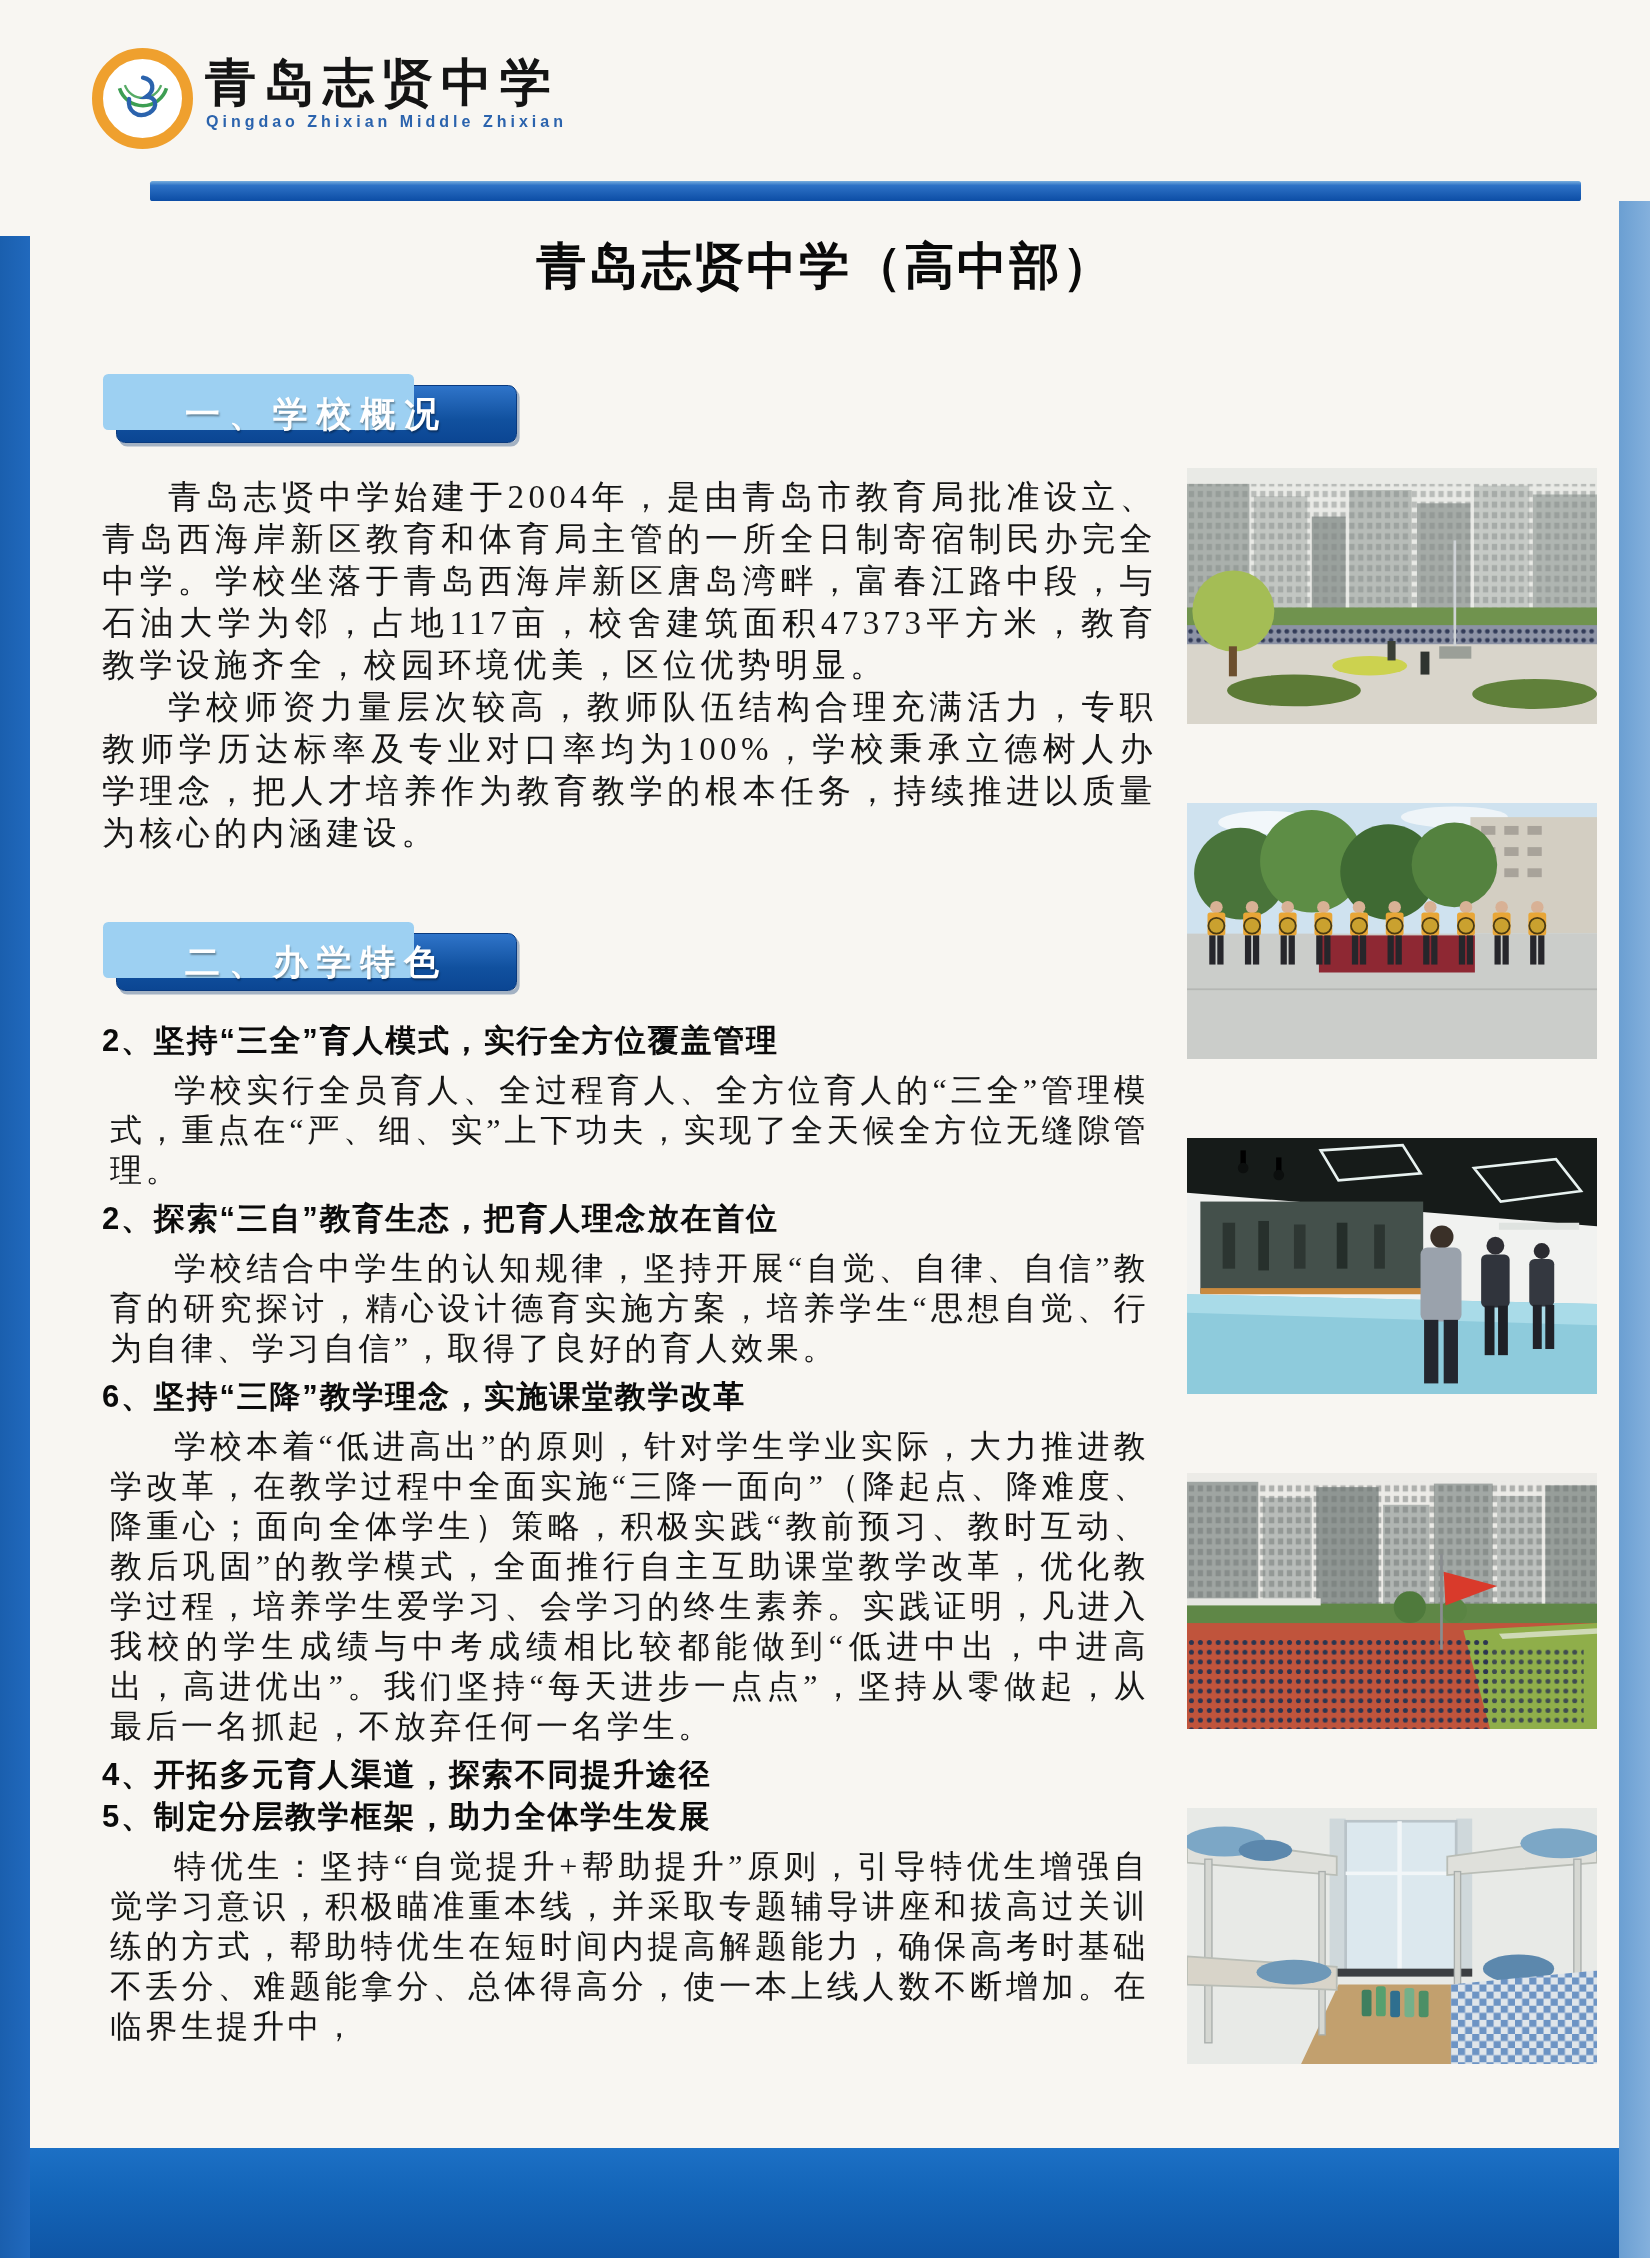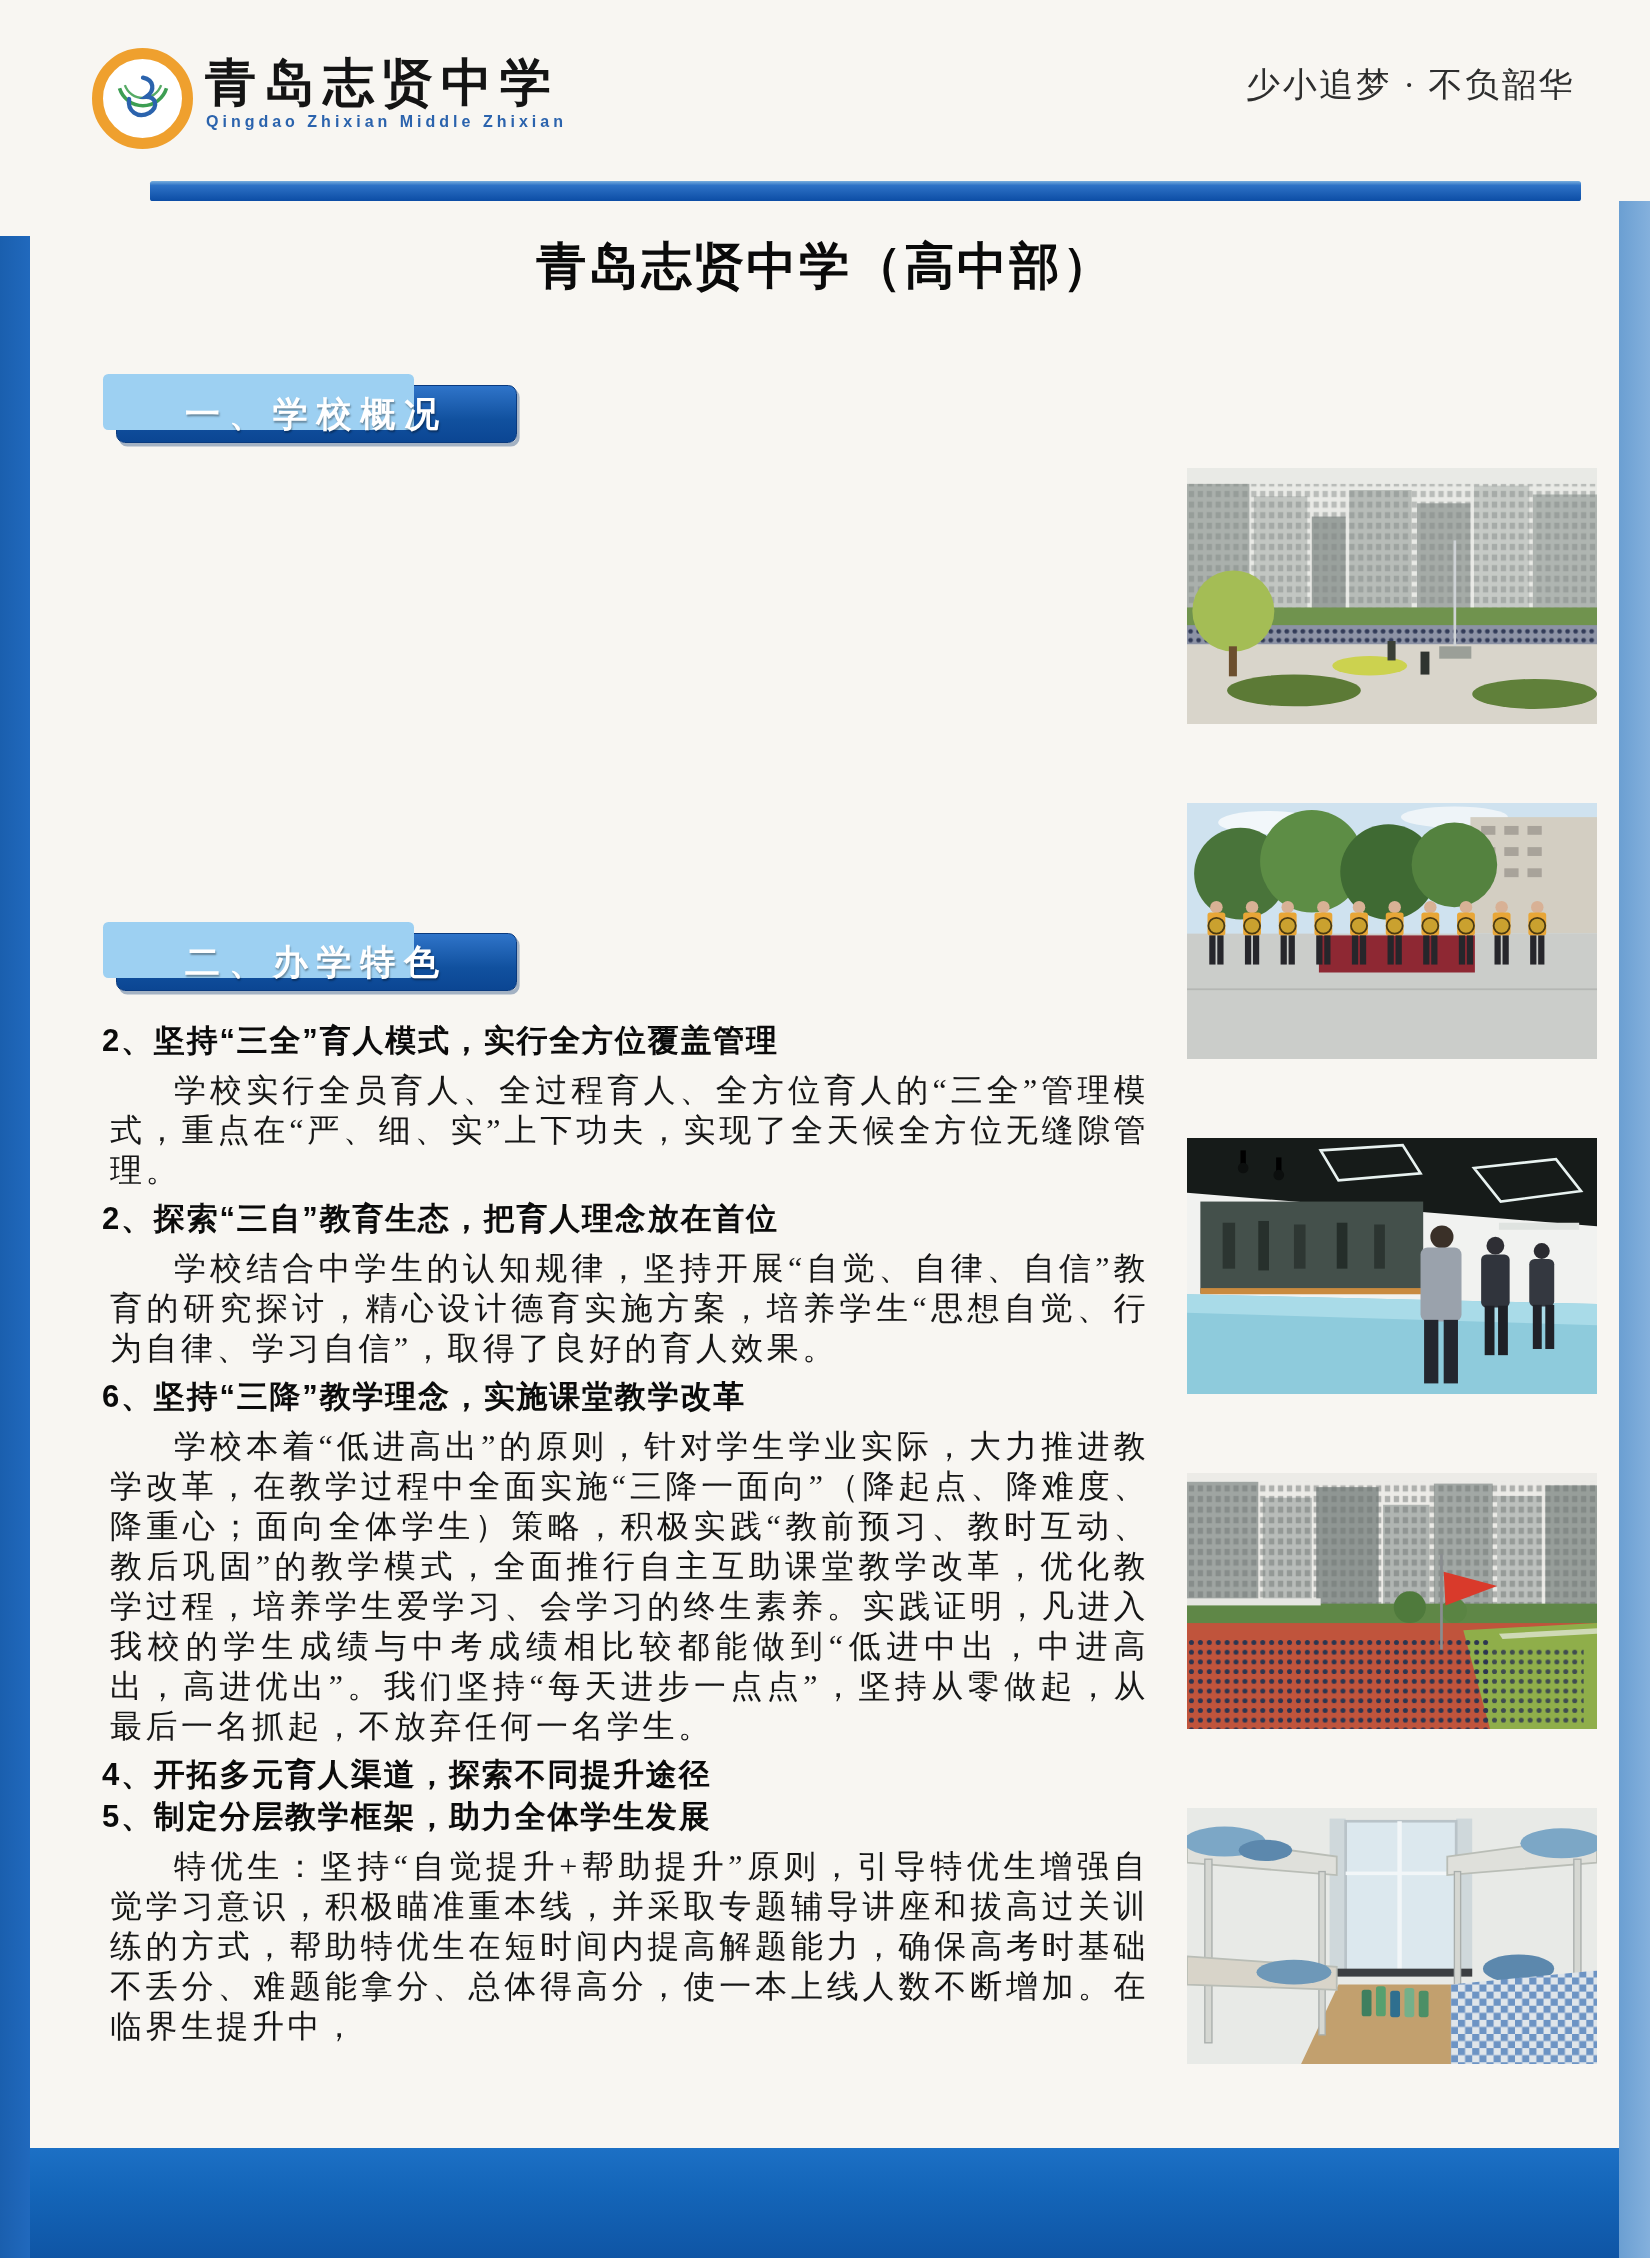--- a/index.html
+++ b/index.html
@@ -78,26 +78,29 @@
 
   <div class="logo">
     <svg viewBox="0 0 60 60" width="64" height="64">
       <path d="M8 20 a 23 23 0 0 0 44 0" fill="none" stroke="#3d9e53" stroke-width="3.4"></path>
       <path d="M13 17 a 18 18 0 0 0 34 0" fill="none" stroke="#56ab66" stroke-width="2.2"></path>
       <path d="M30 10 c 10 2 12 12 3 18 c 9 0 12 9 3 15 c -11 6 -21 -2 -19 -13" fill="none" stroke="#2b63ad" stroke-width="4" stroke-linecap="round"></path>
     </svg>
   </div>
   <div class="school-name">青岛志贤中学</div>
   <div class="school-name-en">Qingdao Zhixian Middle Zhixian</div>
-  <div class="slogan">少小追梦 · 不负韶华</div>
 
   <div class="page-title">青岛志贤中学（高中部）</div>
 
   <div class="banner" id="banner-overview">
     <span>一、学校概况</span>
+  </div>
+  <div class="overview-text">
+    <p>青岛志贤中学始建于2004年，是由青岛市教育局批准设立、青岛西海岸新区教育和体育局主管的一所全日制寄宿制民办完全中学。学校坐落于青岛西海岸新区唐岛湾畔，富春江路中段，与石油大学为邻，占地117亩，校舍建筑面积47373平方米，教育教学设施齐全，校园环境优美，区位优势明显。</p>
+    <p>学校师资力量层次较高，教师队伍结构合理充满活力，专职教师学历达标率及专业对口率均为100%，学校秉承立德树人办学理念，把人才培养作为教育教学的根本任务，持续推进以质量为核心的内涵建设。</p>
   </div>
 
   <div class="banner" id="banner-features">
     <span>二、办学特色</span>
   </div>
   <div class="features">
     <h3>2、坚持“三全”育人模式，实行全方位覆盖管理</h3>
     <p>学校实行全员育人、全过程育人、全方位育人的“三全”管理模式，重点在“严、细、实”上下功夫，实现了全天候全方位无缝隙管理。</p>
     <h3>2、探索“三自”教育生态，把育人理念放在首位</h3>
     <p>学校结合中学生的认知规律，坚持开展“自觉、自律、自信”教育的研究探讨，精心设计德育实施方案，培养学生“思想自觉、行为自律、学习自信”，取得了良好的育人效果。</p>

